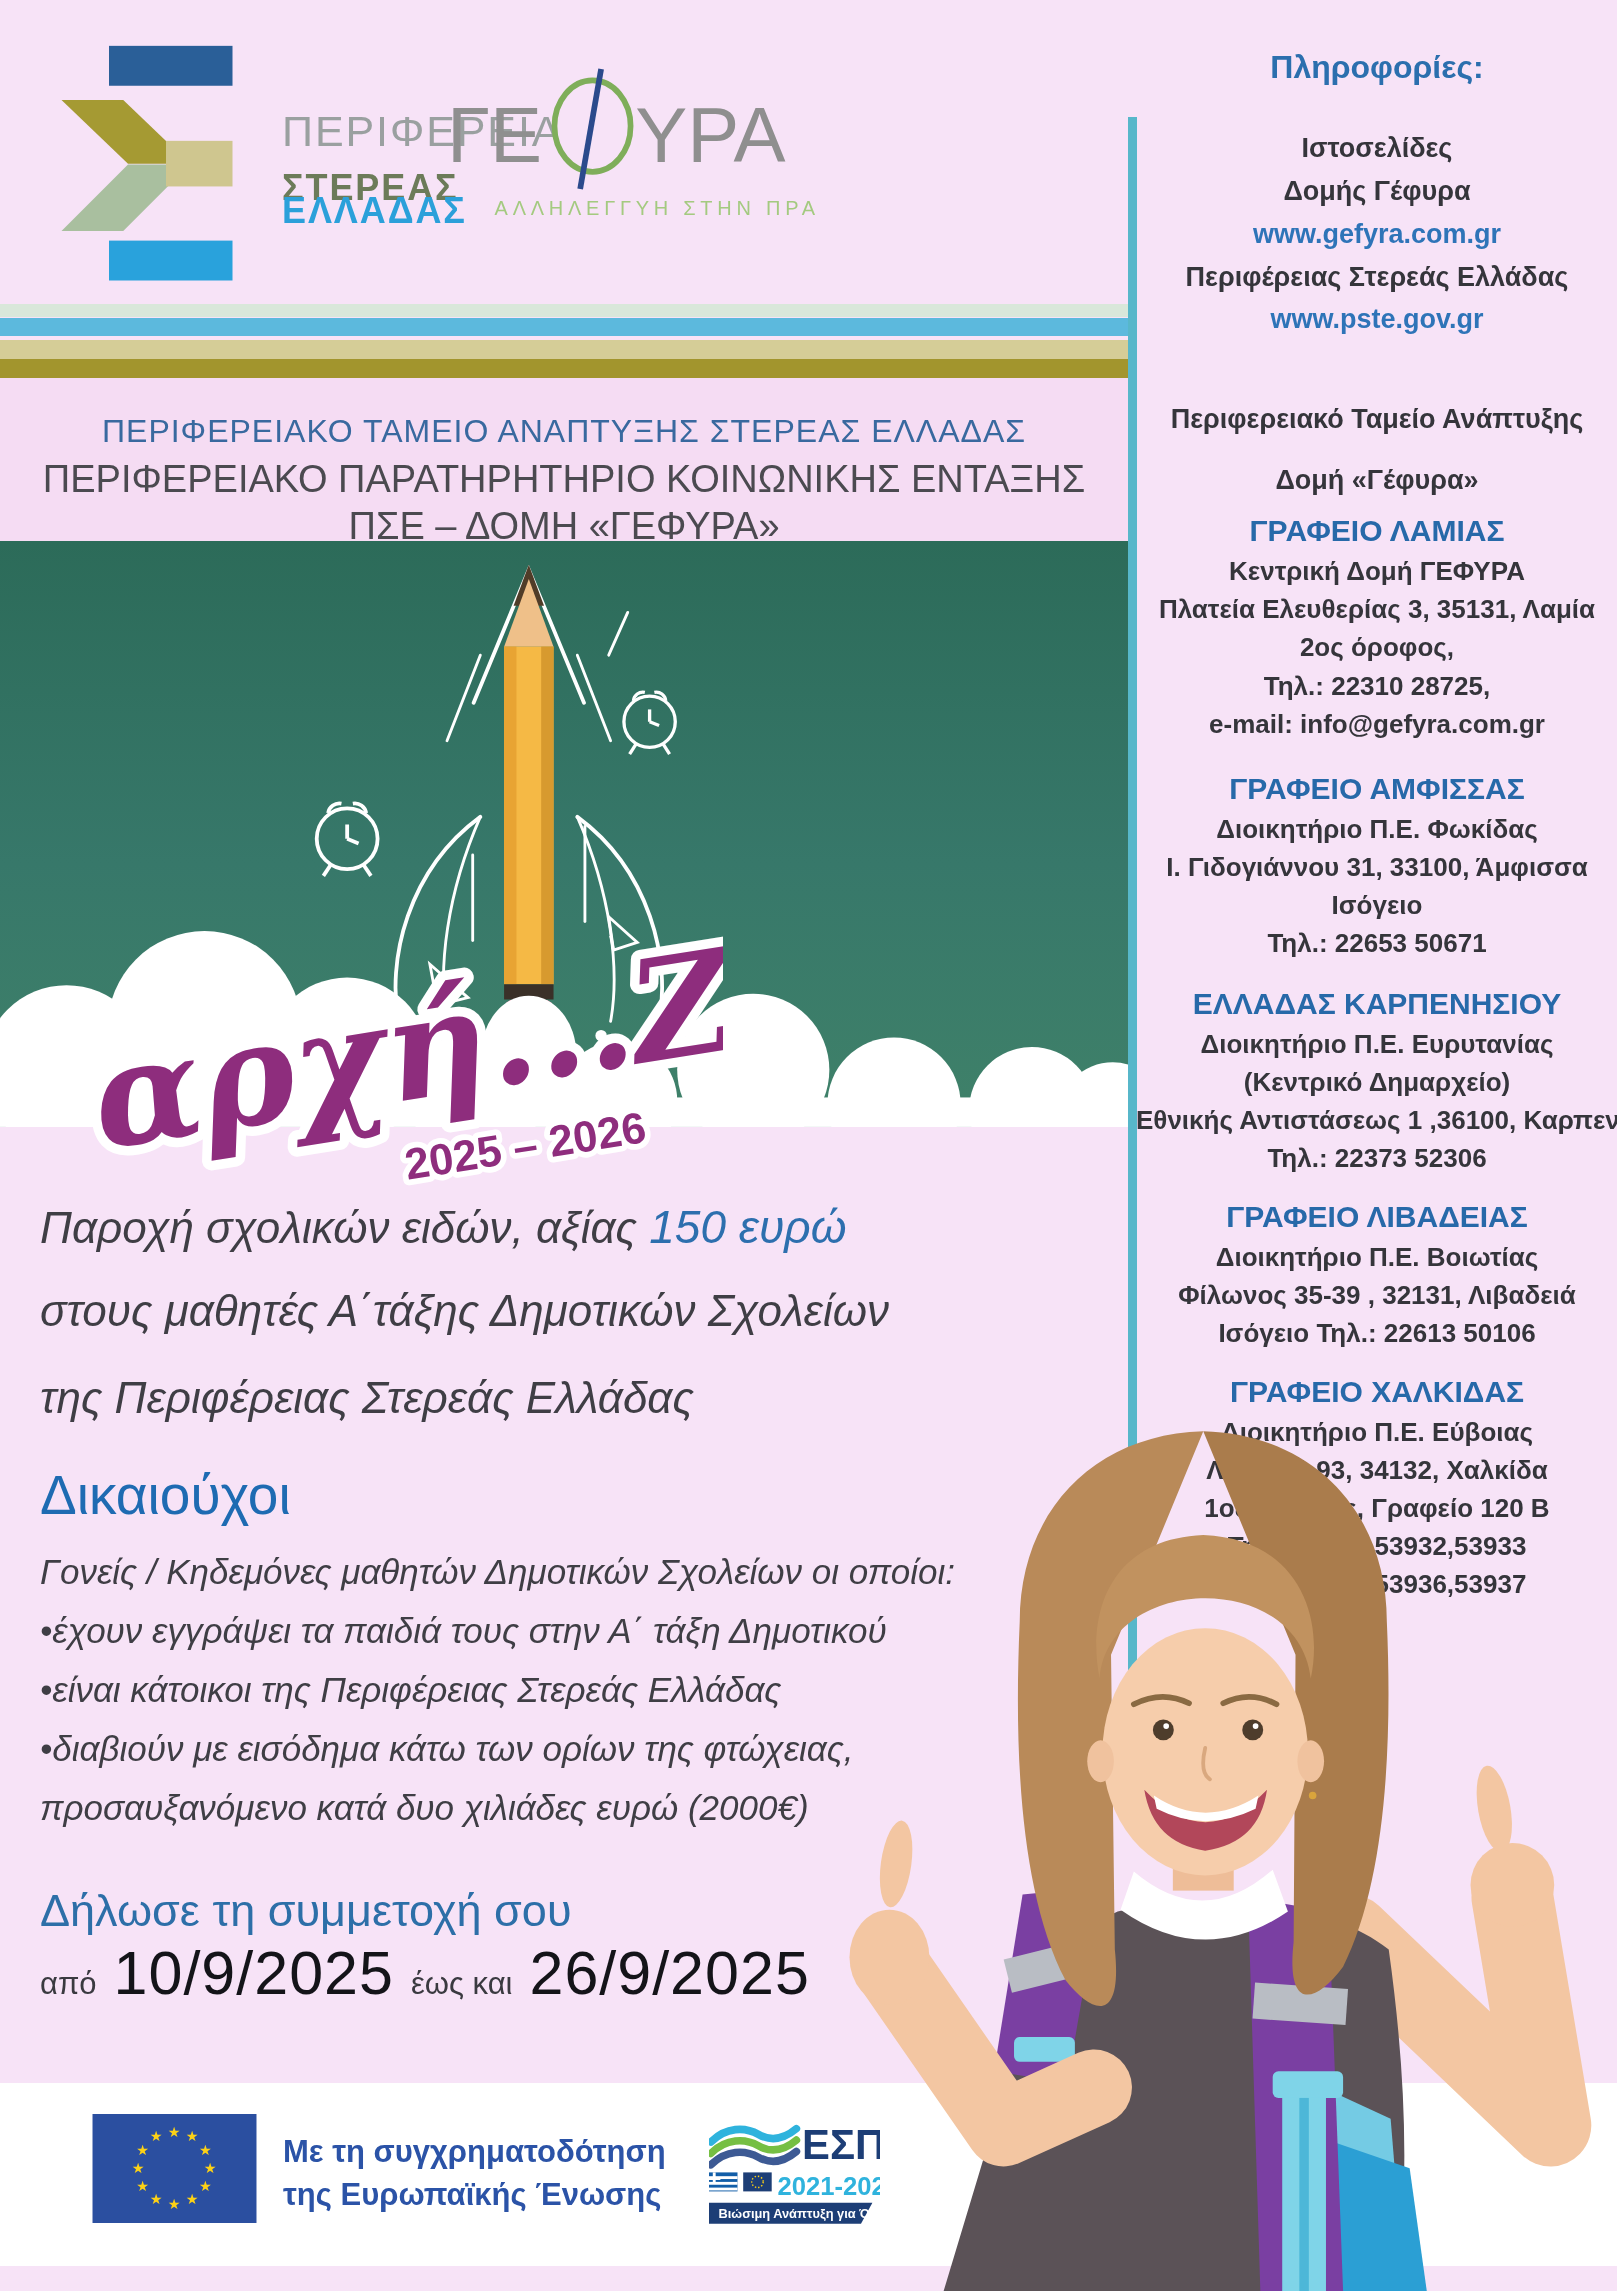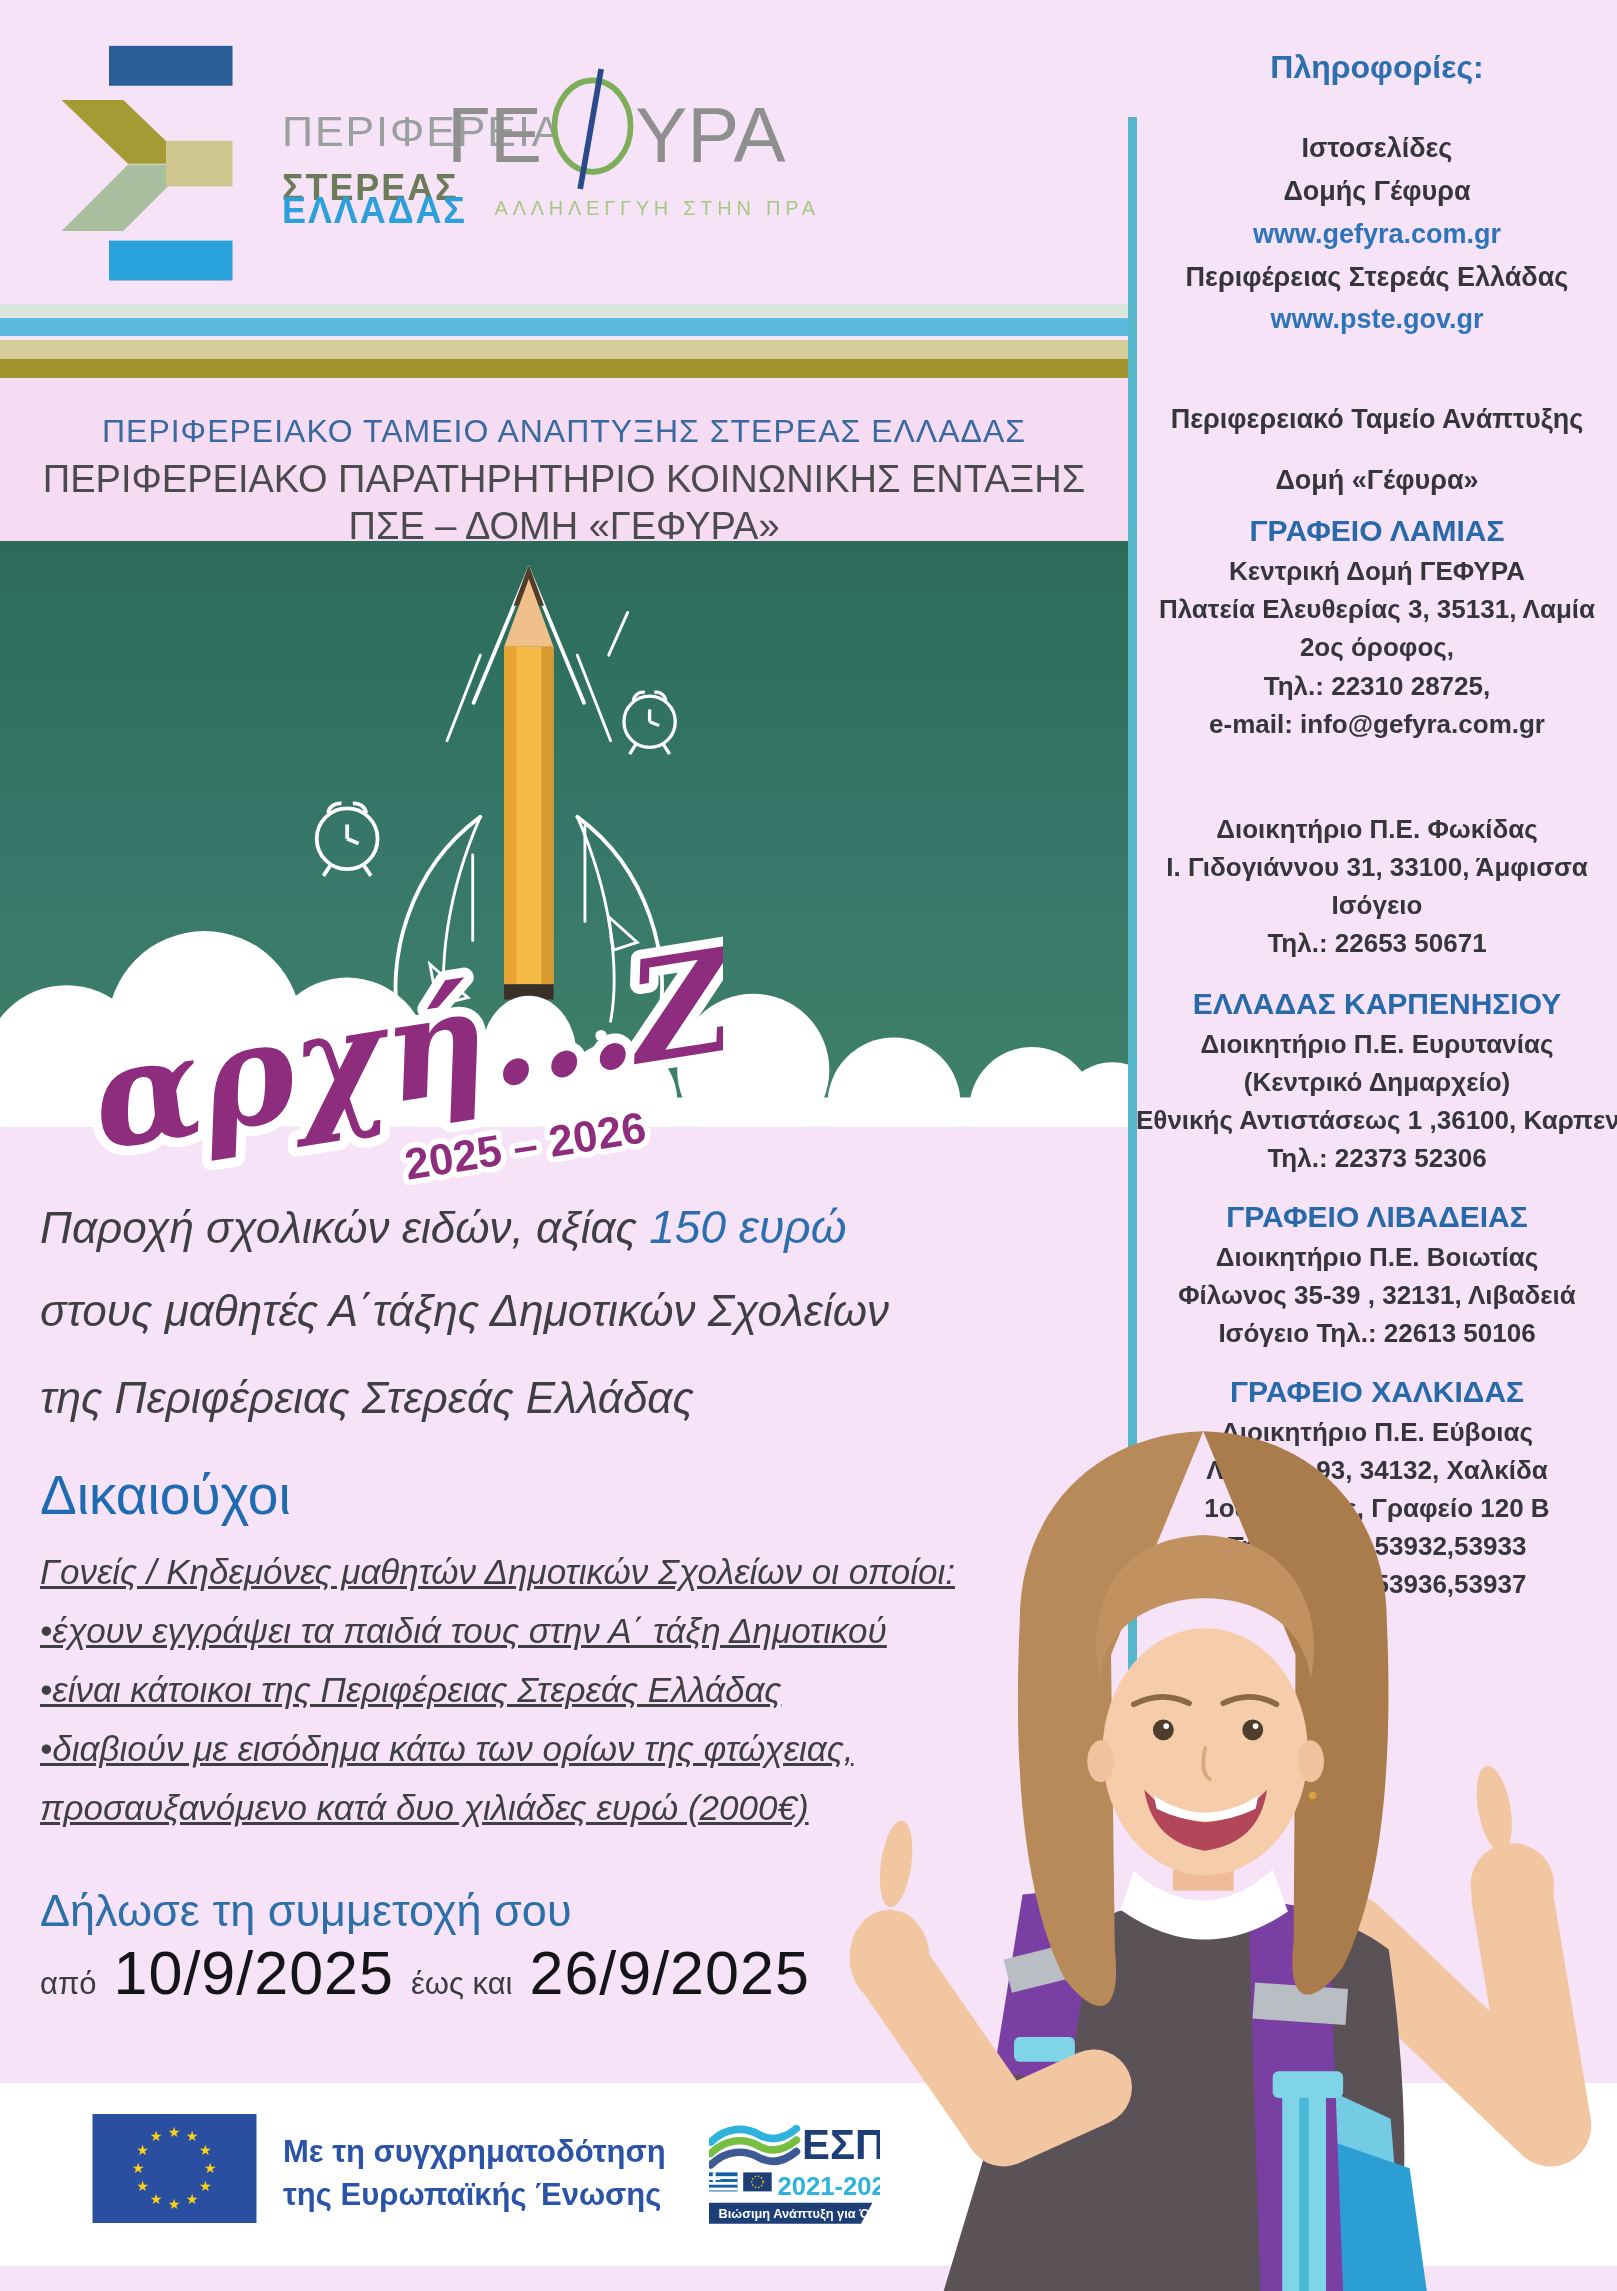--- a/index.html
+++ b/index.html
@@ -24,21 +24,21 @@
   
   .board{position:absolute;left:0;top:541px;width:1128px;height:586px;
     background:linear-gradient(180deg,#2c6b59 0%,#37786a 55%,#3f8169 100%);}
   
   .intro-line{position:absolute;left:40px;white-space:nowrap;
     font-size:44px;font-style:italic;color:#3f3e45;}
   .intro-amount{color:#2d6fae;font-size:46px;}
   
   .benef-title{position:absolute;left:40px;top:1463px;font-size:55px;color:#1e6bb2;}
   .benef-line{position:absolute;left:40px;white-space:nowrap;
-    font-size:35px;font-style:italic;color:#3f3e45;text-decoration:underline;}
+    font-size:35px;font-style:italic;color:#3f3e45;}
   
   .part-title{position:absolute;left:40px;top:1885px;font-size:45px;color:#2d6fa8;}
   .date-row{position:absolute;left:40px;top:1938px;display:flex;align-items:baseline;gap:17px;white-space:nowrap;}
   .date-small{font-size:31px;color:#3a3a40;}
   .date-big{font-size:61px;color:#141419;letter-spacing:1px;}
   
   .footer-band{position:absolute;left:0;top:2083px;width:1618px;height:183px;background:#ffffff;}
   .cofinance{position:absolute;left:283px;top:2130px;font-size:31px;font-weight:bold;
     color:#2b53a7;line-height:43px;white-space:nowrap;}
   
@@ -253,20 +253,21 @@
   <div class="info-strong" style="top:404px;">Περιφερειακό Ταμείο Ανάπτυξης</div>
   <div class="info-strong" style="top:465px;">Δομή «Γέφυρα»</div>
 
   <div class="office-name" style="top:514px;">ΓΡΑΦΕΙΟ ΛΑΜΙΑΣ</div>
   <div class="office-line" style="top:556px;">Κεντρική Δομή ΓΕΦΥΡΑ</div>
   <div class="office-line" style="top:594px;">Πλατεία Ελευθερίας 3, 35131, Λαμία</div>
   <div class="office-line" style="top:632px;">2ος όροφος,</div>
   <div class="office-line" style="top:671px;">Τηλ.: 22310 28725,</div>
   <div class="office-line" style="top:709px;">e-mail: info@gefyra.com.gr</div>
 
+  <div class="office-name" style="top:772px;">ΓΡΑΦΕΙΟ ΑΜΦΙΣΣΑΣ</div>
   <div class="office-line" style="top:814px;">Διοικητήριο Π.Ε. Φωκίδας</div>
   <div class="office-line" style="top:852px;">Ι. Γιδογιάννου 31, 33100, Άμφισσα</div>
   <div class="office-line" style="top:890px;">Ισόγειο</div>
   <div class="office-line" style="top:928px;">Τηλ.: 22653 50671</div>
 
   <div class="office-name" style="top:987px;">ΕΛΛΑΔΑΣ ΚΑΡΠΕΝΗΣΙΟΥ</div>
   <div class="office-line" style="top:1029px;">Διοικητήριο Π.Ε. Ευρυτανίας</div>
   <div class="office-line" style="top:1067px;">(Κεντρικό Δημαρχείο)</div>
   <div class="office-line" style="top:1105px;">Εθνικής Αντιστάσεως 1 ,36100, Καρπενήσι</div>
   <div class="office-line" style="top:1143px;">Τηλ.: 22373 52306</div>

